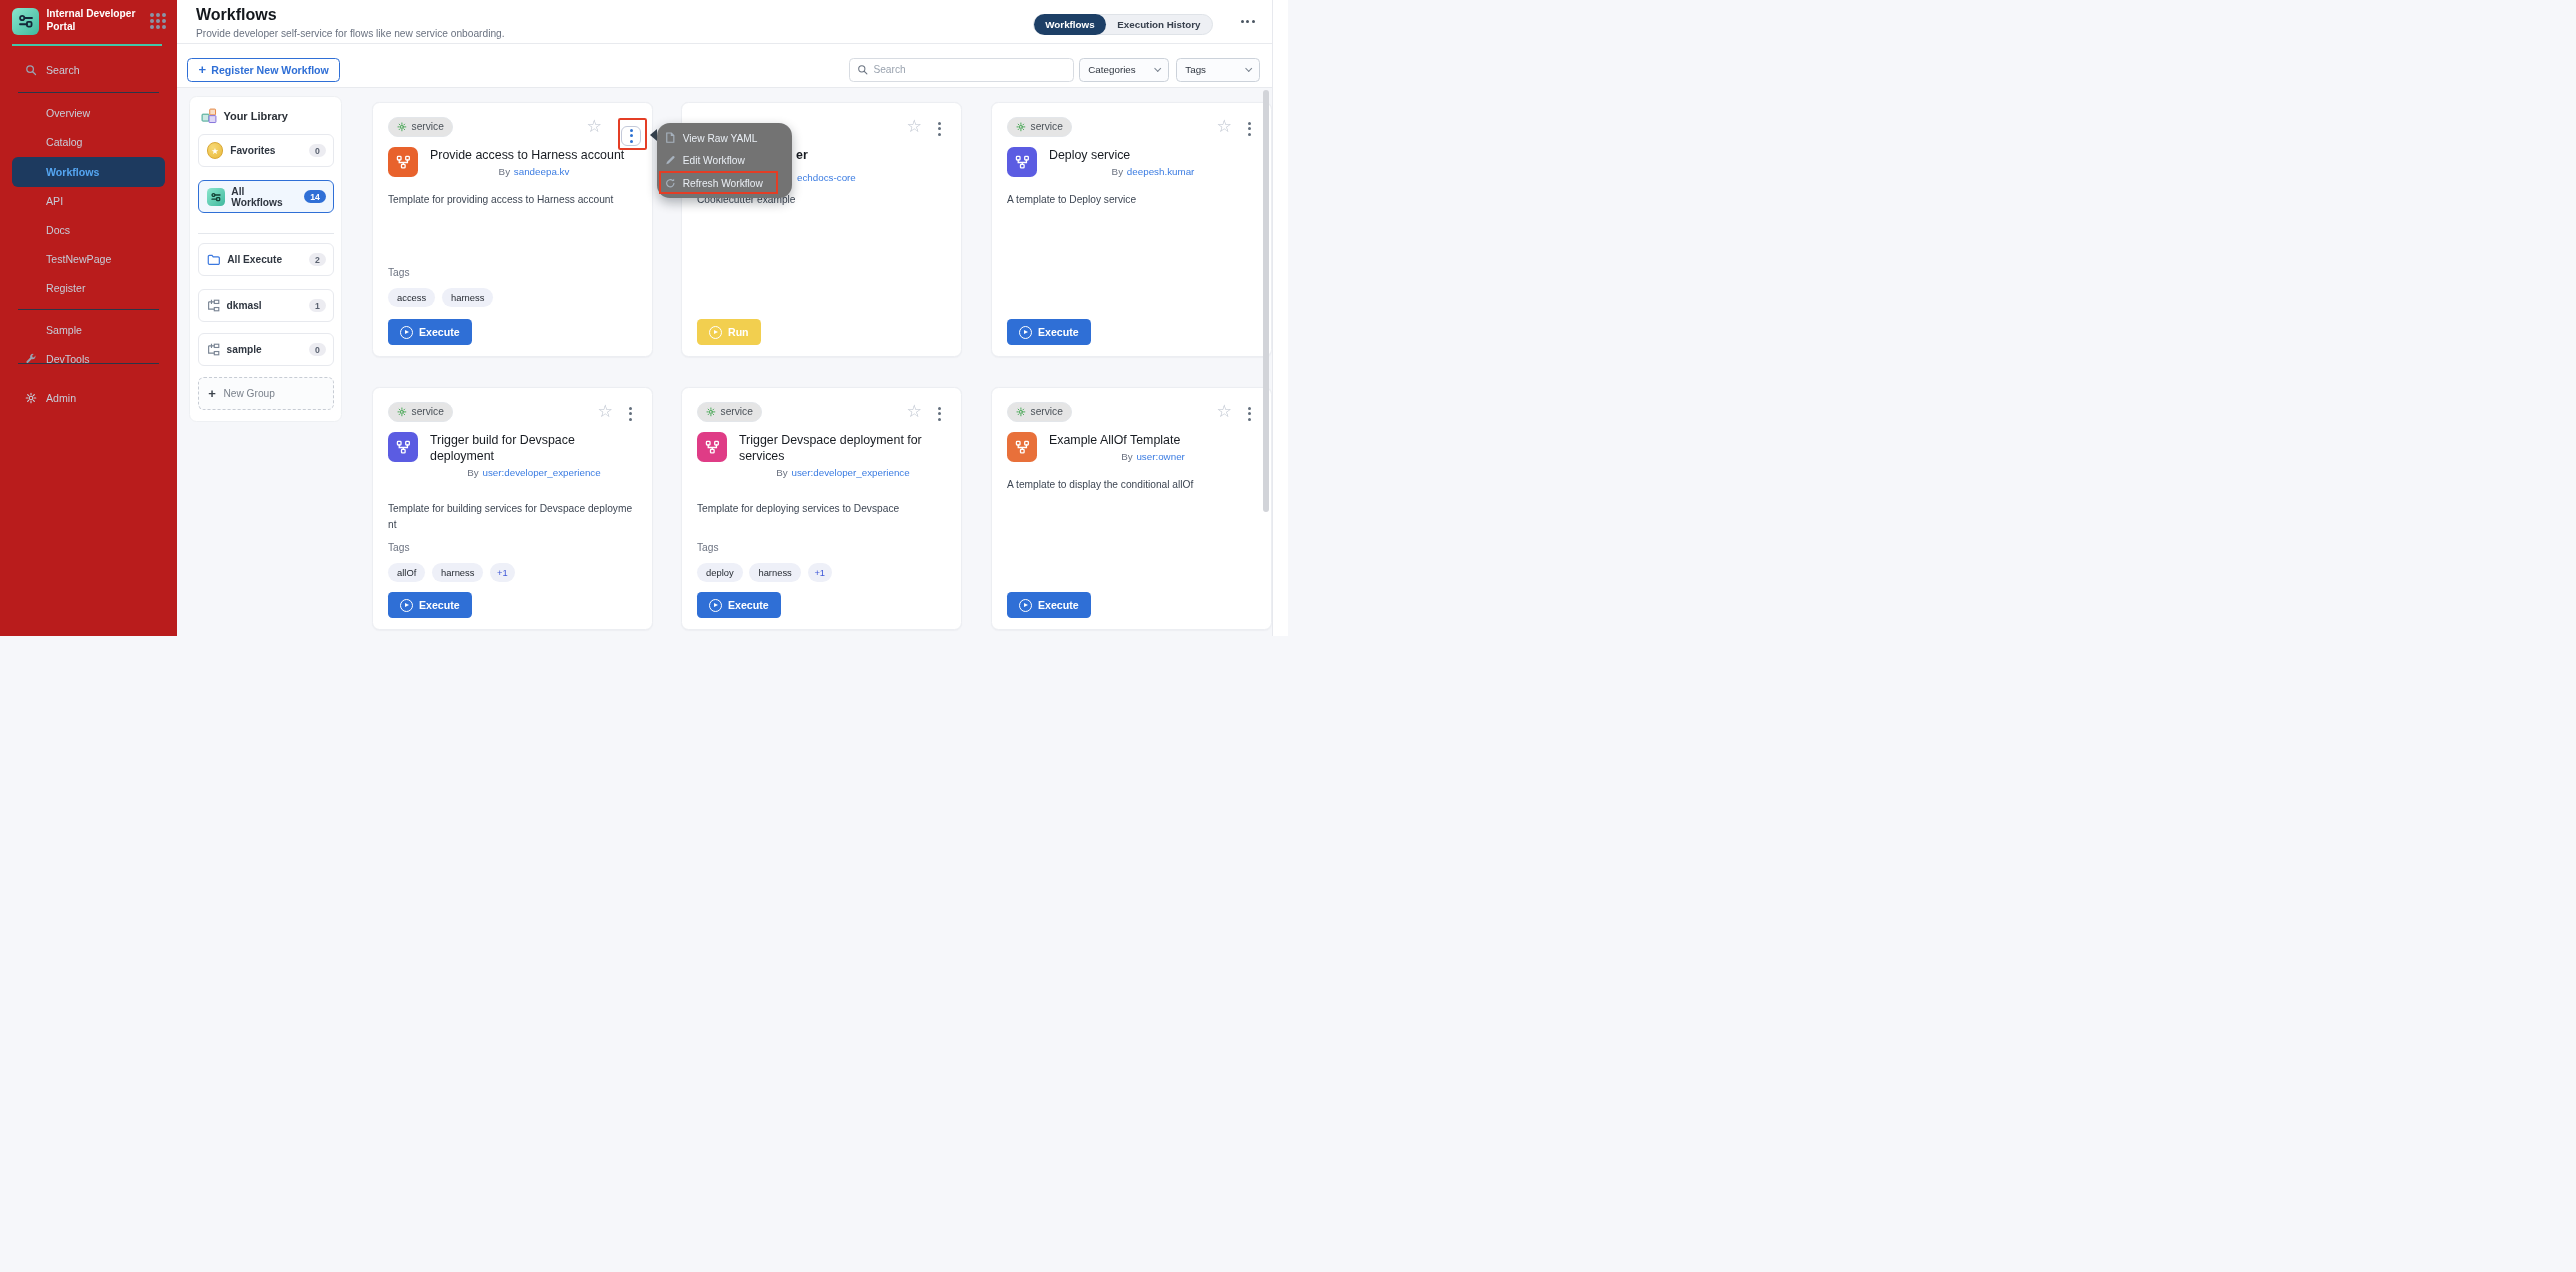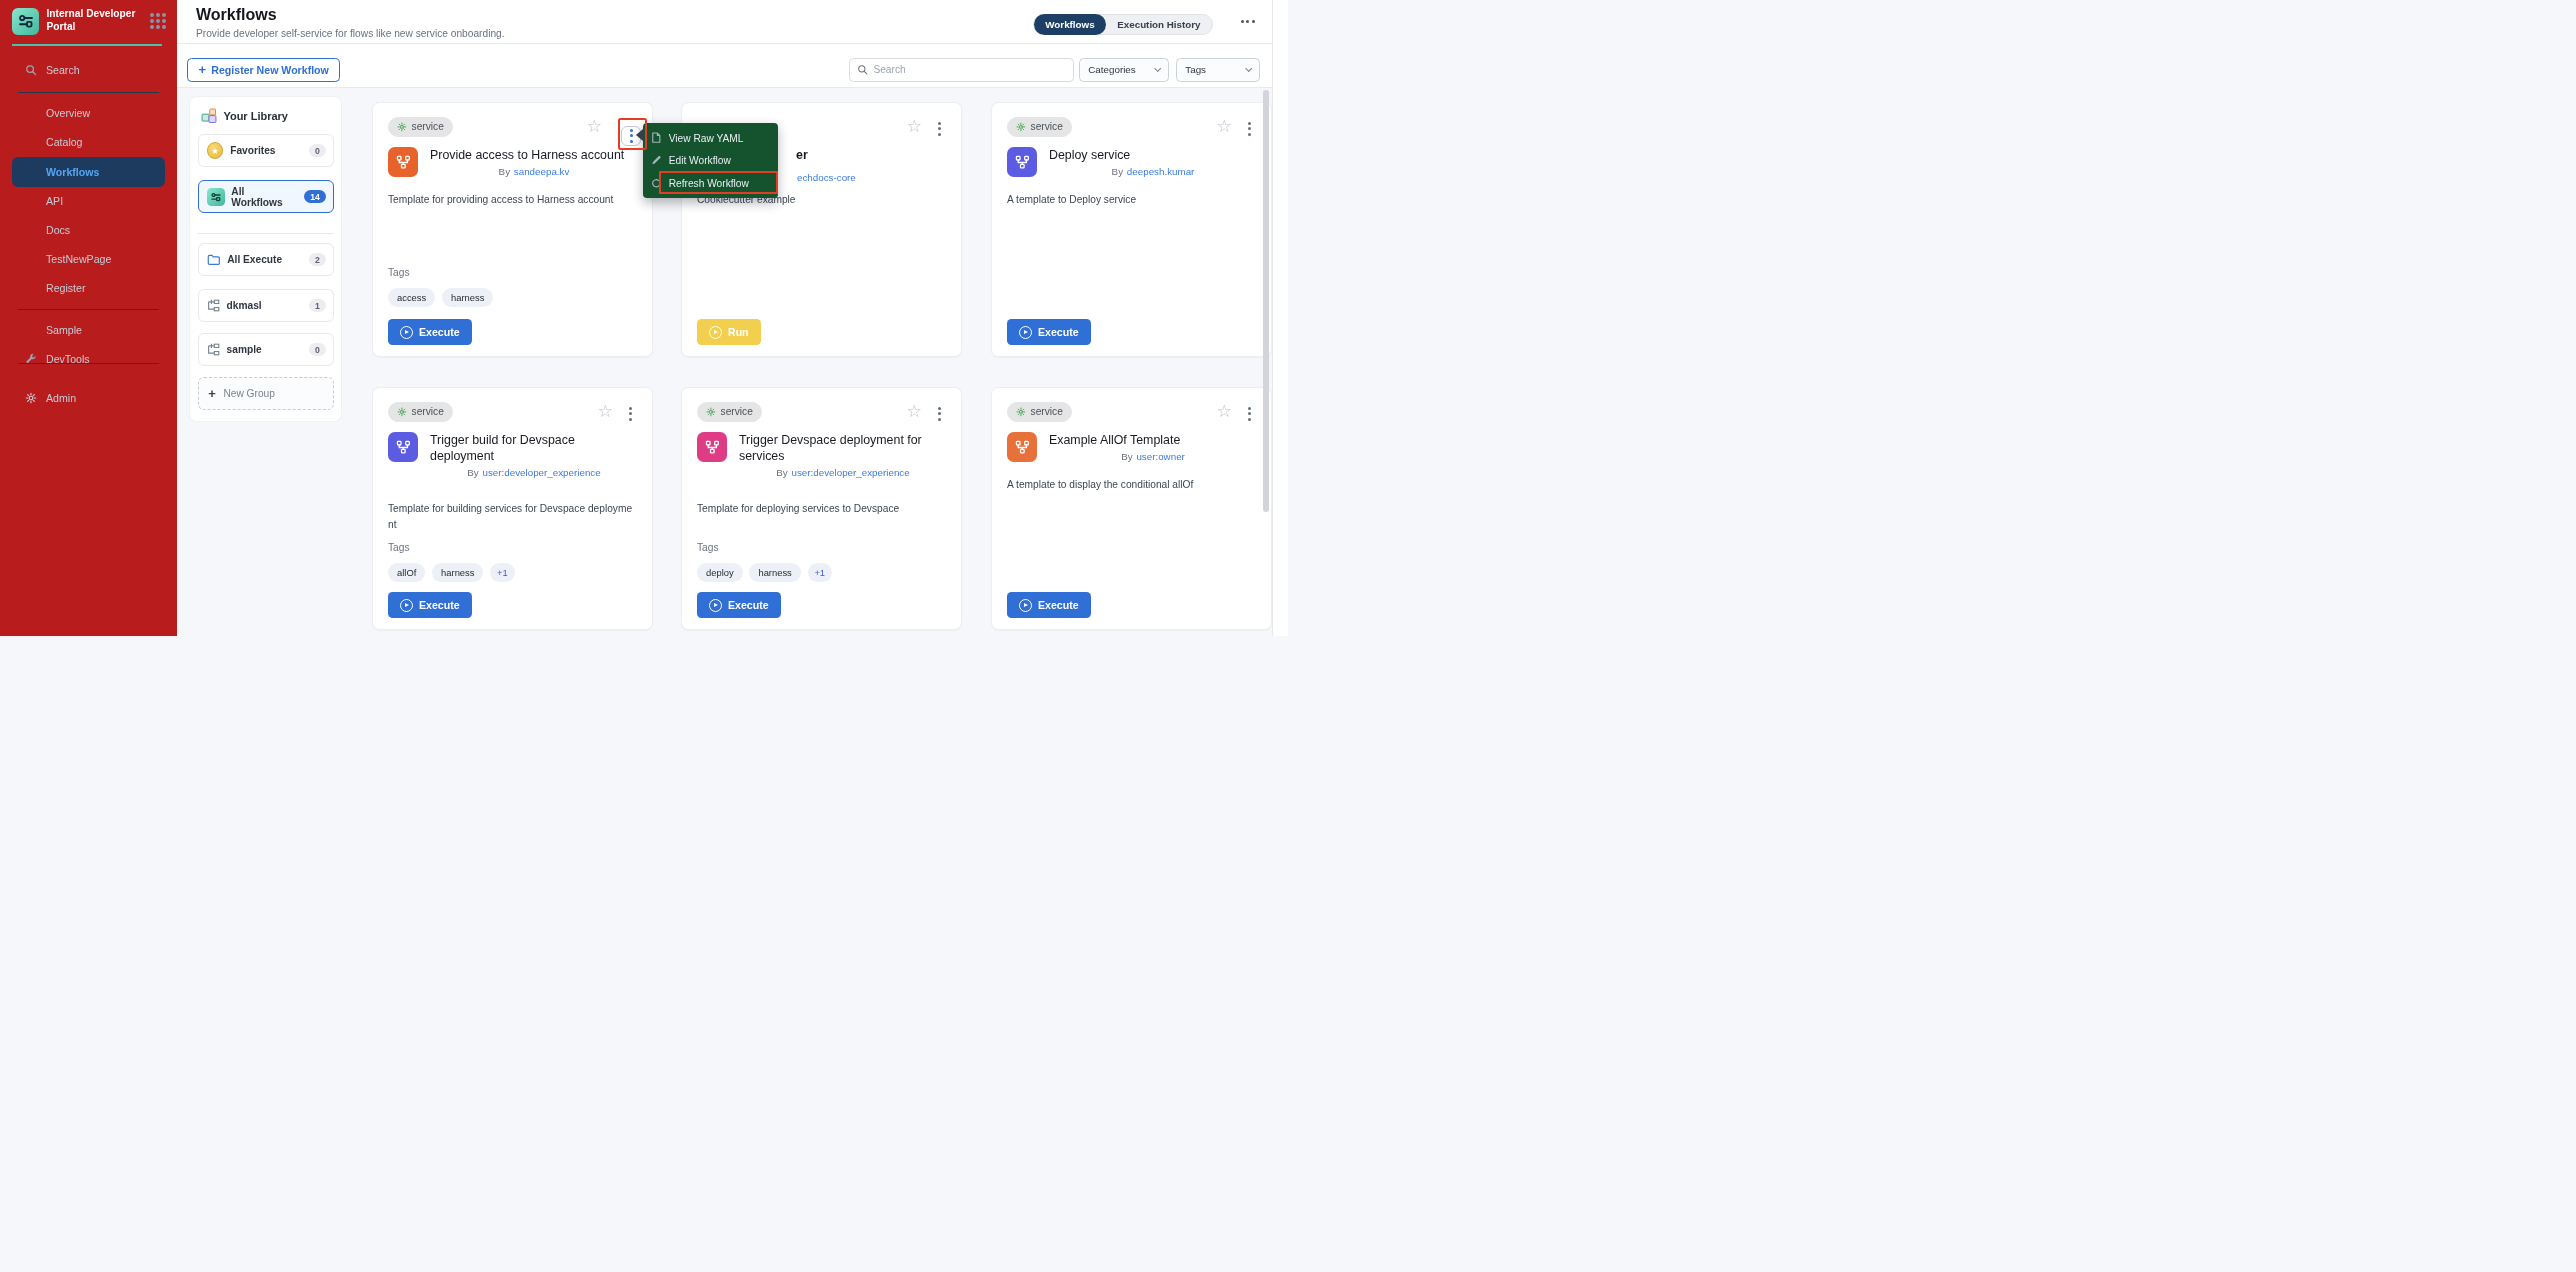--- a/index.html
+++ b/index.html
@@ -84,21 +84,21 @@
   .tag.plus-more { color:#3f58d8; padding:3.8px 6.8px; }
   .action-btn { position:absolute; left:15px; bottom:10.6px; height:26px; border:none; border-radius:4.5px; color:#fff; font-size:10.6px; font-weight:bold; font-family:inherit; display:flex; align-items:center; gap:6px; padding:0 12px; cursor:pointer; }
   .action-exec { background:#2f6fd6; }
   .action-run { background:#f2cf4f; }
   .play { width:13px; height:13px; border:1.2px solid #fff; border-radius:50%; display:flex; align-items:center; justify-content:center; }
   .play i { width:0; height:0; border-left:4.5px solid #fff; border-top:2.6px solid transparent; border-bottom:2.6px solid transparent; margin-left:0.8px; }
   .frag-title { position:absolute; left:114px; top:45px; font-size:12.4px; font-weight:bold; color:#181c22; }
   .frag-owner { position:absolute; left:115px; top:69px; font-size:9.8px; color:#3b7ce2; cursor:pointer; }
 
   
-  #ctx-menu { position:absolute; left:643px; top:123px; width:135px; height:75px; background:#14532d; border-radius:4px; box-shadow:0 4.5px 10.6px rgba(10,20,30,.3); padding-top:3.8px; z-index:30; }
+  #ctx-menu { position:absolute; left:657px; top:123px; width:135px; height:75px; background:#737373; border-radius:13px; box-shadow:0 4.5px 10.6px rgba(10,20,30,.3); padding-top:3.8px; z-index:30; }
   #ctx-menu .caret { position:absolute; left:-6.8px; top:6px; width:0; height:0; border-right:7.5px solid #343f4b; border-top:6px solid transparent; border-bottom:6px solid transparent; }
   .menu-item { height:22.6px; display:flex; align-items:center; gap:6.8px; padding:0 8.3px; color:#e9eef4; font-size:10.2px; cursor:pointer; }
   .menu-item .m-ic { color:#a8b3bf; display:flex; }
 
   
   .annot { position:absolute; border:2.3px solid #e43d25; z-index:40; pointer-events:none; }
   #annot-kebab { left:618px; top:118px; width:29px; height:32px; border-radius:2.3px; }
   #annot-refresh { left:659px; top:171px; width:119px; height:23.4px; }
 
   

